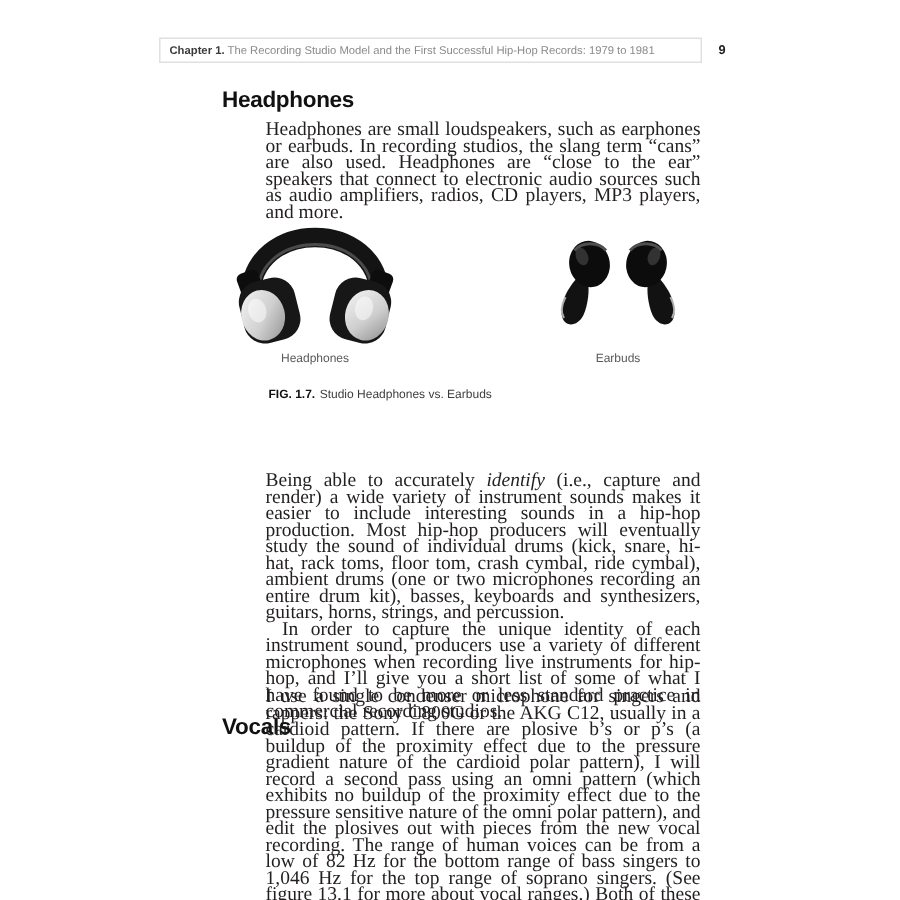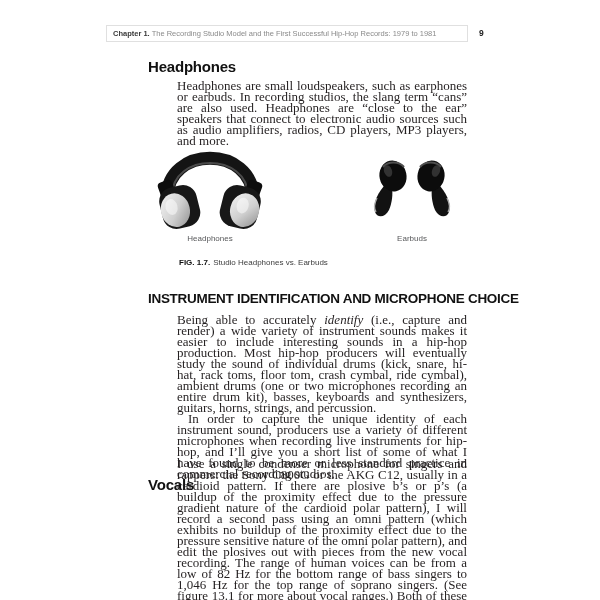--- a/index.html
+++ b/index.html
@@ -109,21 +109,20 @@
     <use href="#bud" transform="translate(100,0) scale(-1,1)"></use>
   </svg>
 
   <div class="fig-label" id="label-headphones">Headphones</div>
   <div class="fig-label" id="label-earbuds">Earbuds</div>
 
   <div class="caption">
     <span class="cap-bold">FIG. 1.7.</span><span>Studio Headphones vs. Earbuds</span>
   </div>
 
-  <h1 class="h-section">INSTRUMENT IDENTIFICATION AND MICROPHONE CHOICE</h1>
   <div class="body-block" id="instrument-paras">
     <p><span>Being able to accurately </span><em>identify</em><span> (i.e., capture and render) a wide variety of instrument sounds makes it easier to include interesting sounds in a hip-hop production. Most hip-hop producers will eventually study the sound of individual drums (kick, snare, hi-hat, rack toms, floor tom, crash cymbal, ride cymbal), ambient drums (one or two microphones recording an entire drum kit), basses, keyboards and synthesizers, guitars, horns, strings, and percussion.</span></p>
     <p class="indent">In order to capture the unique identity of each instrument sound, producers use a variety of different microphones when recording live instruments for hip-hop, and I’ll give you a short list of some of what I have found to be more or less standard practice in commercial recording studios.</p>
   </div>
 
   <h2 class="h-sub" id="heading-vocals">Vocals</h2>
   <div class="body-block" id="para-vocals">
     <p>I use a single condenser microphone for singers and rappers: the Sony C800G or the AKG C12, usually in a cardioid pattern. If there are plosive b’s or p’s (a buildup of the proximity effect due to the pressure gradient nature of the cardioid polar pattern), I will record a second pass using an omni pattern (which exhibits no buildup of the proximity effect due to the pressure sensitive nature of the omni polar pattern), and edit the plosives out with pieces from the new vocal recording. The range of human voices can be from a low of 82 Hz for the bottom range of bass singers to 1,046 Hz for the top range of soprano singers. (See figure 13.1 for more about vocal ranges.) Both of these microphone polar patterns capture vocals well across male and female frequency ranges.</p>
   </div>
 

